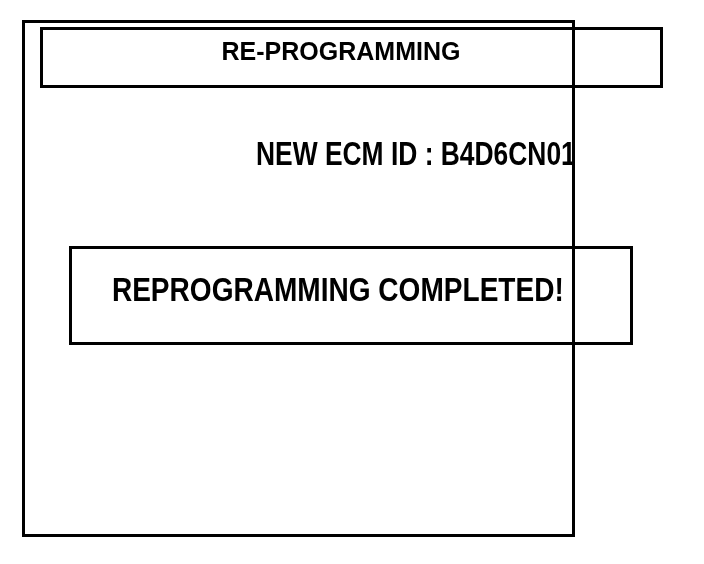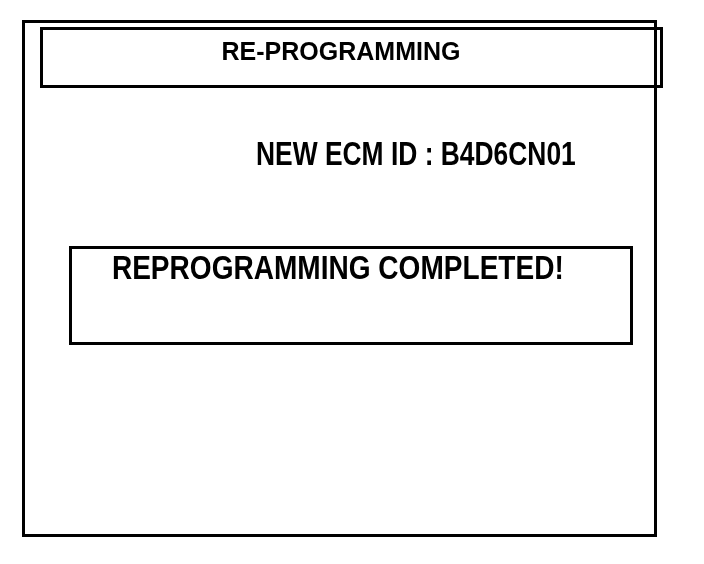--- a/index.html
+++ b/index.html
@@ -12,21 +12,21 @@
     position: relative;
     width: 704px;
     height: 564px;
     background: #ffffff;
     overflow: hidden;
   }
   .frame {
     position: absolute;
     left: 22px;
     top: 20px;
-    width: 635px;
+    width: 553px;
     height: 517px;
     border: 3px solid #000000;
     box-sizing: border-box;
     background: #ffffff;
   }
   .title-box {
     position: absolute;
     left: 15px;
     top: 4px;
     width: 623px;
@@ -68,21 +68,21 @@
   .status-box {
     position: absolute;
     left: 44px;
     top: 223px;
     width: 564px;
     height: 99px;
     border: 3px solid #000000;
     box-sizing: border-box;
     display: flex;
     justify-content: center;
-    align-items: flex-start;
+    align-items: center;
     padding-bottom: 12px;
     padding-right: 26px;
   }
   .status-text {
     display: inline-block;
     font-size: 33px;
     font-weight: bold;
     color: #000000;
     white-space: nowrap;
     transform: scaleX(0.85);

